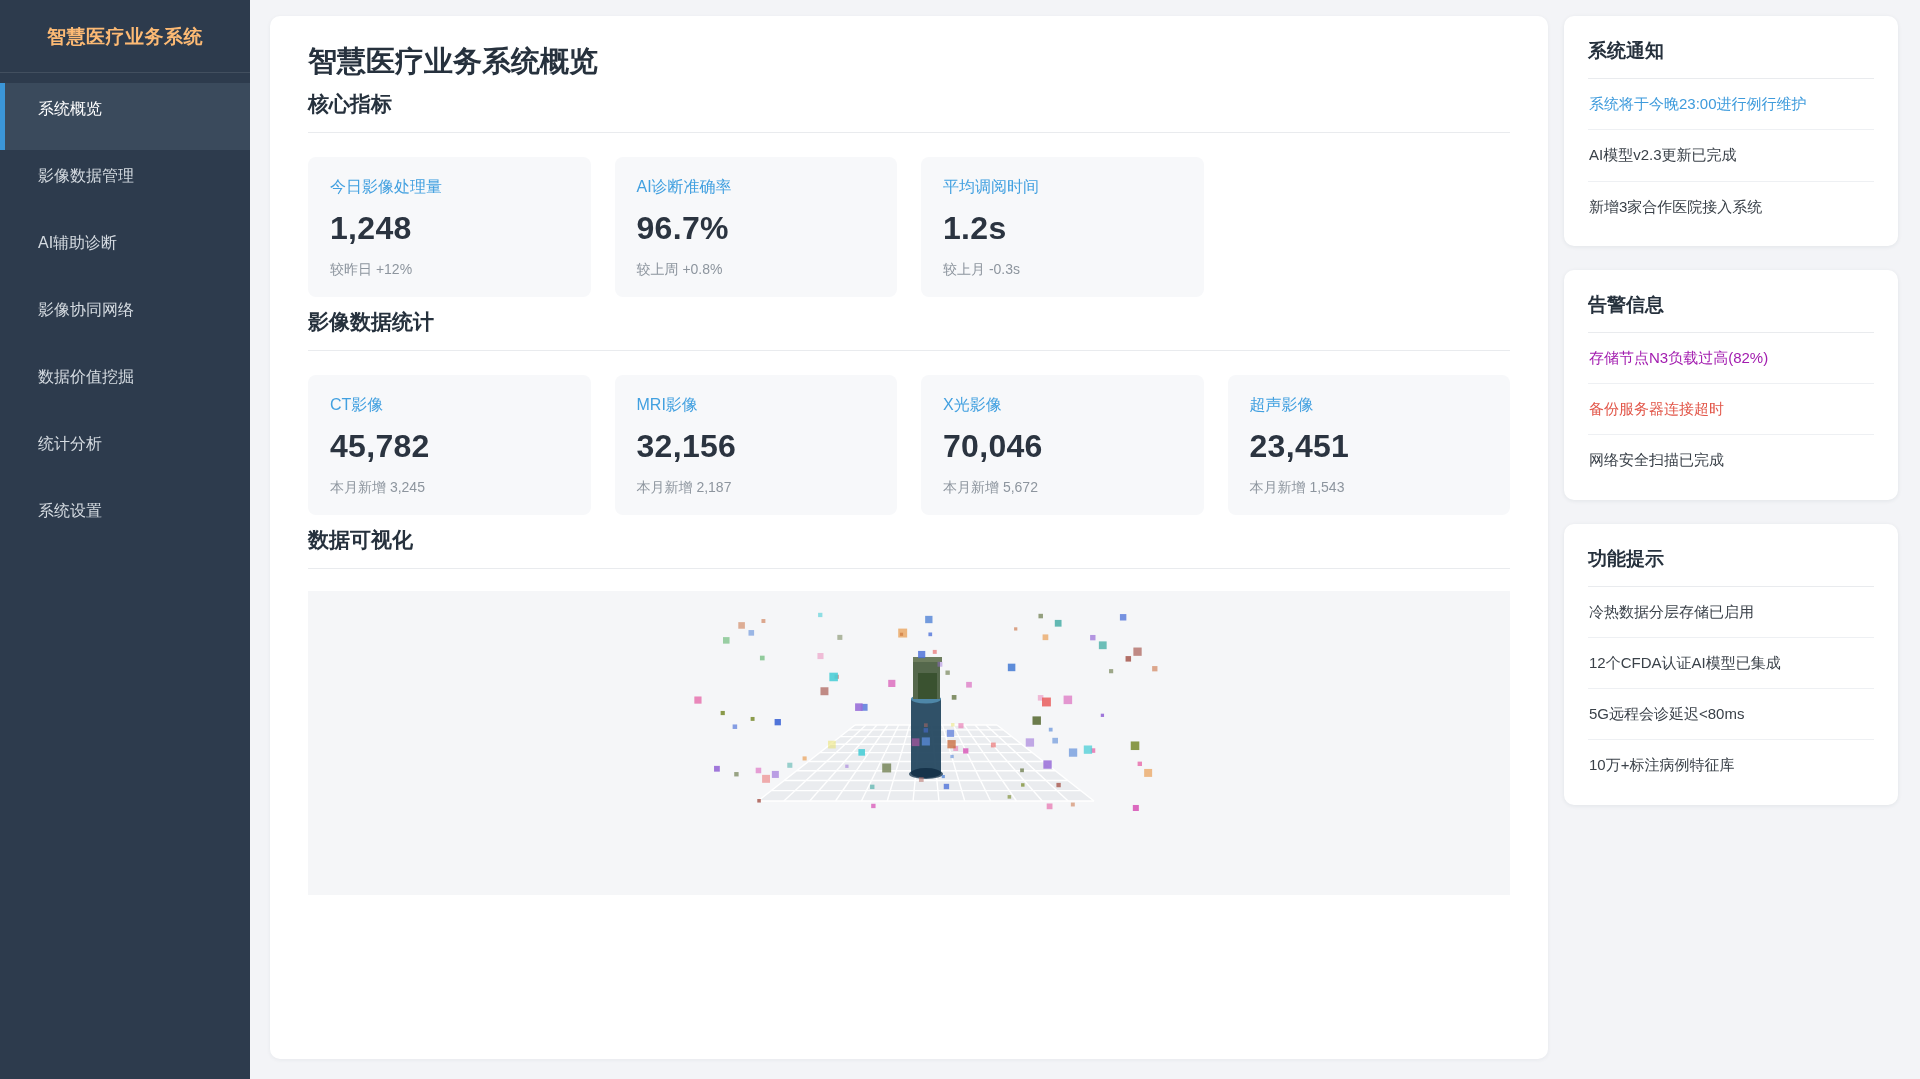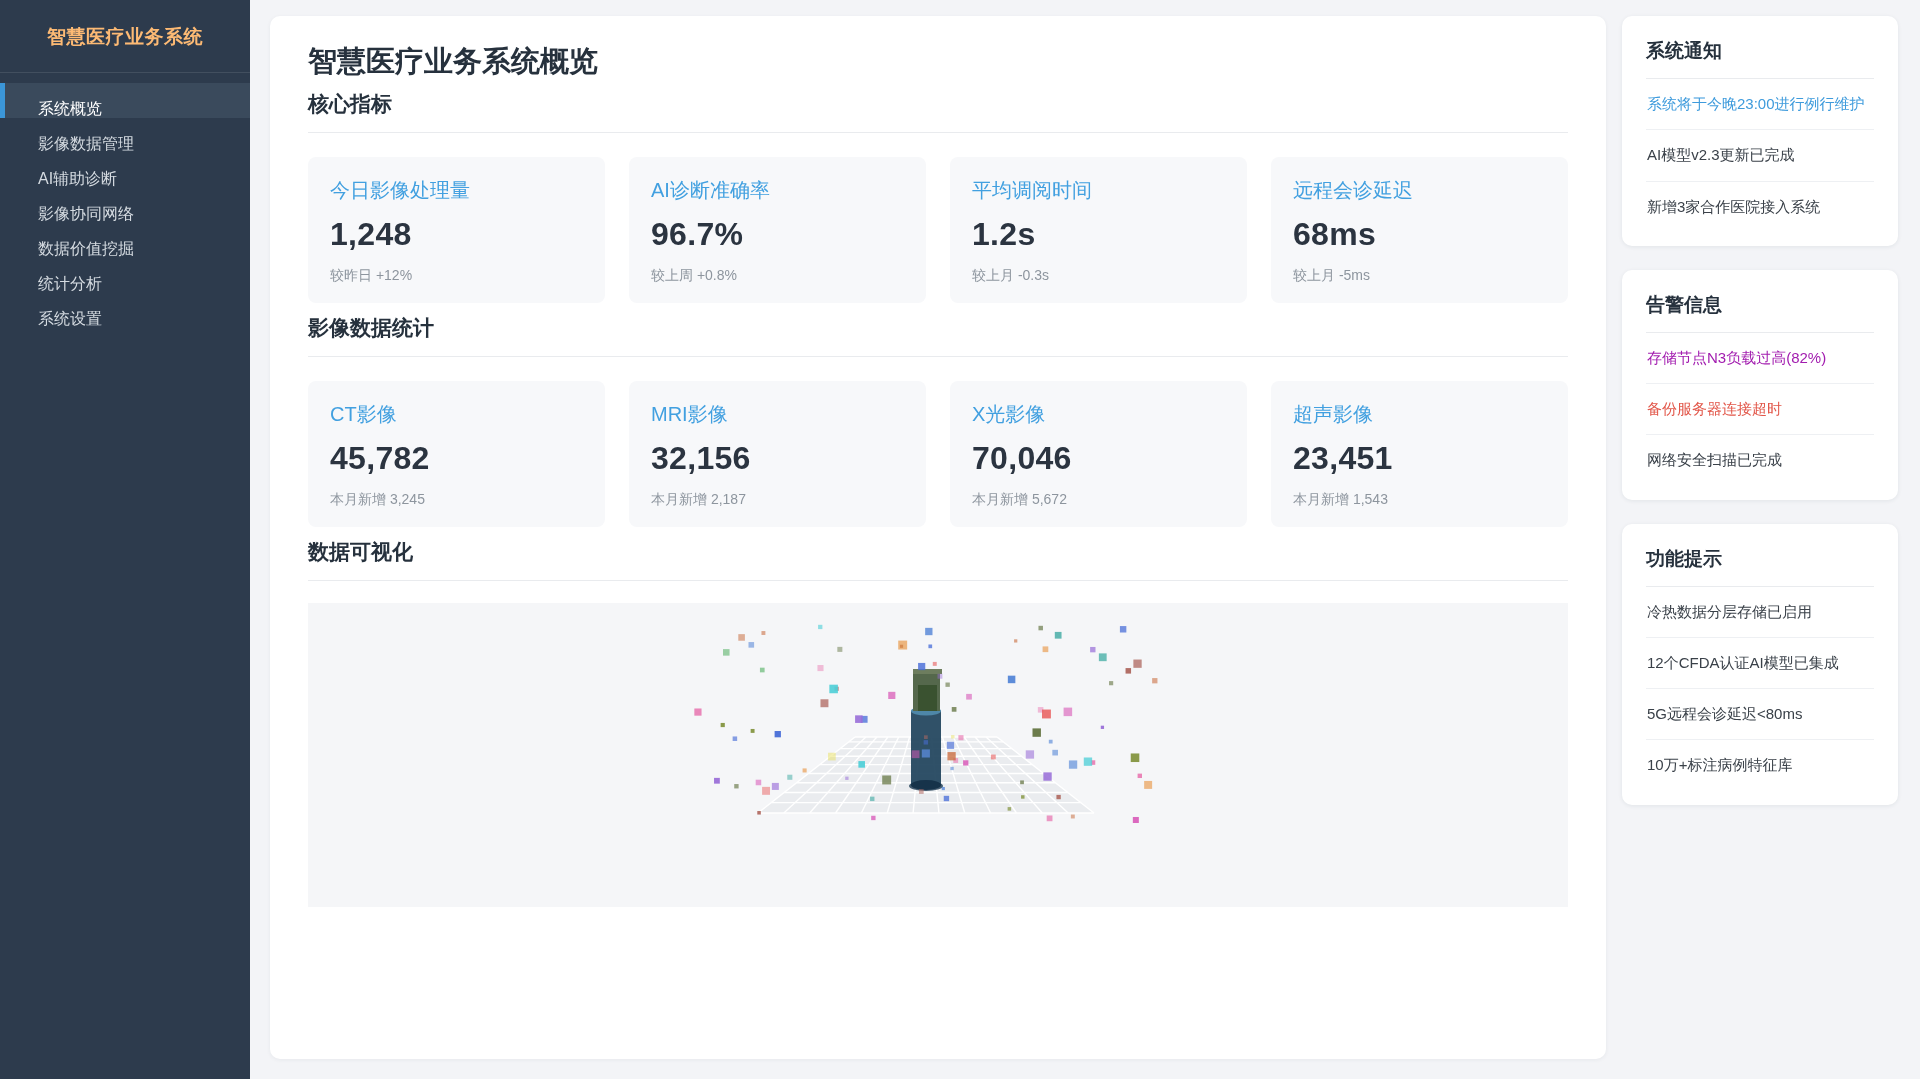--- a/index.html
+++ b/index.html
@@ -13,21 +13,21 @@
 
   
   .sidebar { width:250px; flex-shrink:0; background:#2d3b4d; height:1079px; }
   .side-header {
     padding:24px 0 22px; text-align:center;
     color:#fdba74; font-size:19px; font-weight:bold;
     border-bottom:1px solid rgba(255,255,255,.10);
     margin-bottom:10px; letter-spacing:.5px;
   }
   .menu-item {
-    height:35px; line-height:51px; padding-left:33px;
+    height:67px; line-height:51px; padding-left:33px;
     color:#d5dbe1; font-size:16px; cursor:pointer;
     border-left:5px solid transparent;
   }
   .menu-item.active {
     background:#3a4a5c; border-left-color:#3b96d8; color:#ffffff;
   }
 
   
   .content { flex:1; display:flex; padding:16px 22px 20px 20px; gap:16px; }
   .main-panel {
@@ -42,32 +42,32 @@
   }
   .section-title.first { margin-top:4px; }
 
   .card-grid {
     display:grid; grid-template-columns:repeat(4,1fr);
     gap:24px; margin:24px 0 6px;
   }
   .stat-card {
     background:#f7f8fa; border-radius:8px; padding:20px 22px 18px;
   }
-  .stat-title { font-size:20px; color:#42a0e0; margin-bottom:12px; }
+  .stat-title { font-size:16px; color:#42a0e0; margin-bottom:12px; }
   .stat-value { font-size:32px; font-weight:bold; color:#2b3440; margin-bottom:14px; letter-spacing:.3px; }
   .stat-note  { font-size:14px; color:#8d959e; }
 
   .viz {
     margin-top:22px; height:304px; background:#f5f6f8;
     position:relative; overflow:hidden; cursor:grab;
   }
   .viz svg { width:100%; height:100%; display:block; }
 
   
-  .right-col { width:276px; flex-shrink:0; }
+  .right-col { width:334px; flex-shrink:0; }
   .panel {
     background:#ffffff; border-radius:10px;
     padding:22px 24px 14px; margin-bottom:24px;
     box-shadow:0 1px 4px rgba(31,45,61,.08);
   }
   .panel-title {
     font-size:19px; font-weight:bold; color:#26313d;
     padding-bottom:14px; border-bottom:1px solid #e9ebee;
   }
   .panel-item {
@@ -107,25 +107,20 @@
       </div>
       <div class="stat-card">
         <div class="stat-title">AI诊断准确率</div>
         <div class="stat-value">96.7%</div>
         <div class="stat-note">较上周 +0.8%</div>
       </div>
       <div class="stat-card">
         <div class="stat-title">平均调阅时间</div>
         <div class="stat-value">1.2s</div>
         <div class="stat-note">较上月 -0.3s</div>
-      </div>
-      <div class="stat-card">
-        <div class="stat-title">远程会诊延迟</div>
-        <div class="stat-value">68ms</div>
-        <div class="stat-note">较上月 -5ms</div>
       </div>
     </div>
 
     <div class="section-title">影像数据统计</div>
     <div class="card-grid">
       <div class="stat-card">
         <div class="stat-title">CT影像</div>
         <div class="stat-value">45,782</div>
         <div class="stat-note">本月新增 3,245</div>
       </div>

